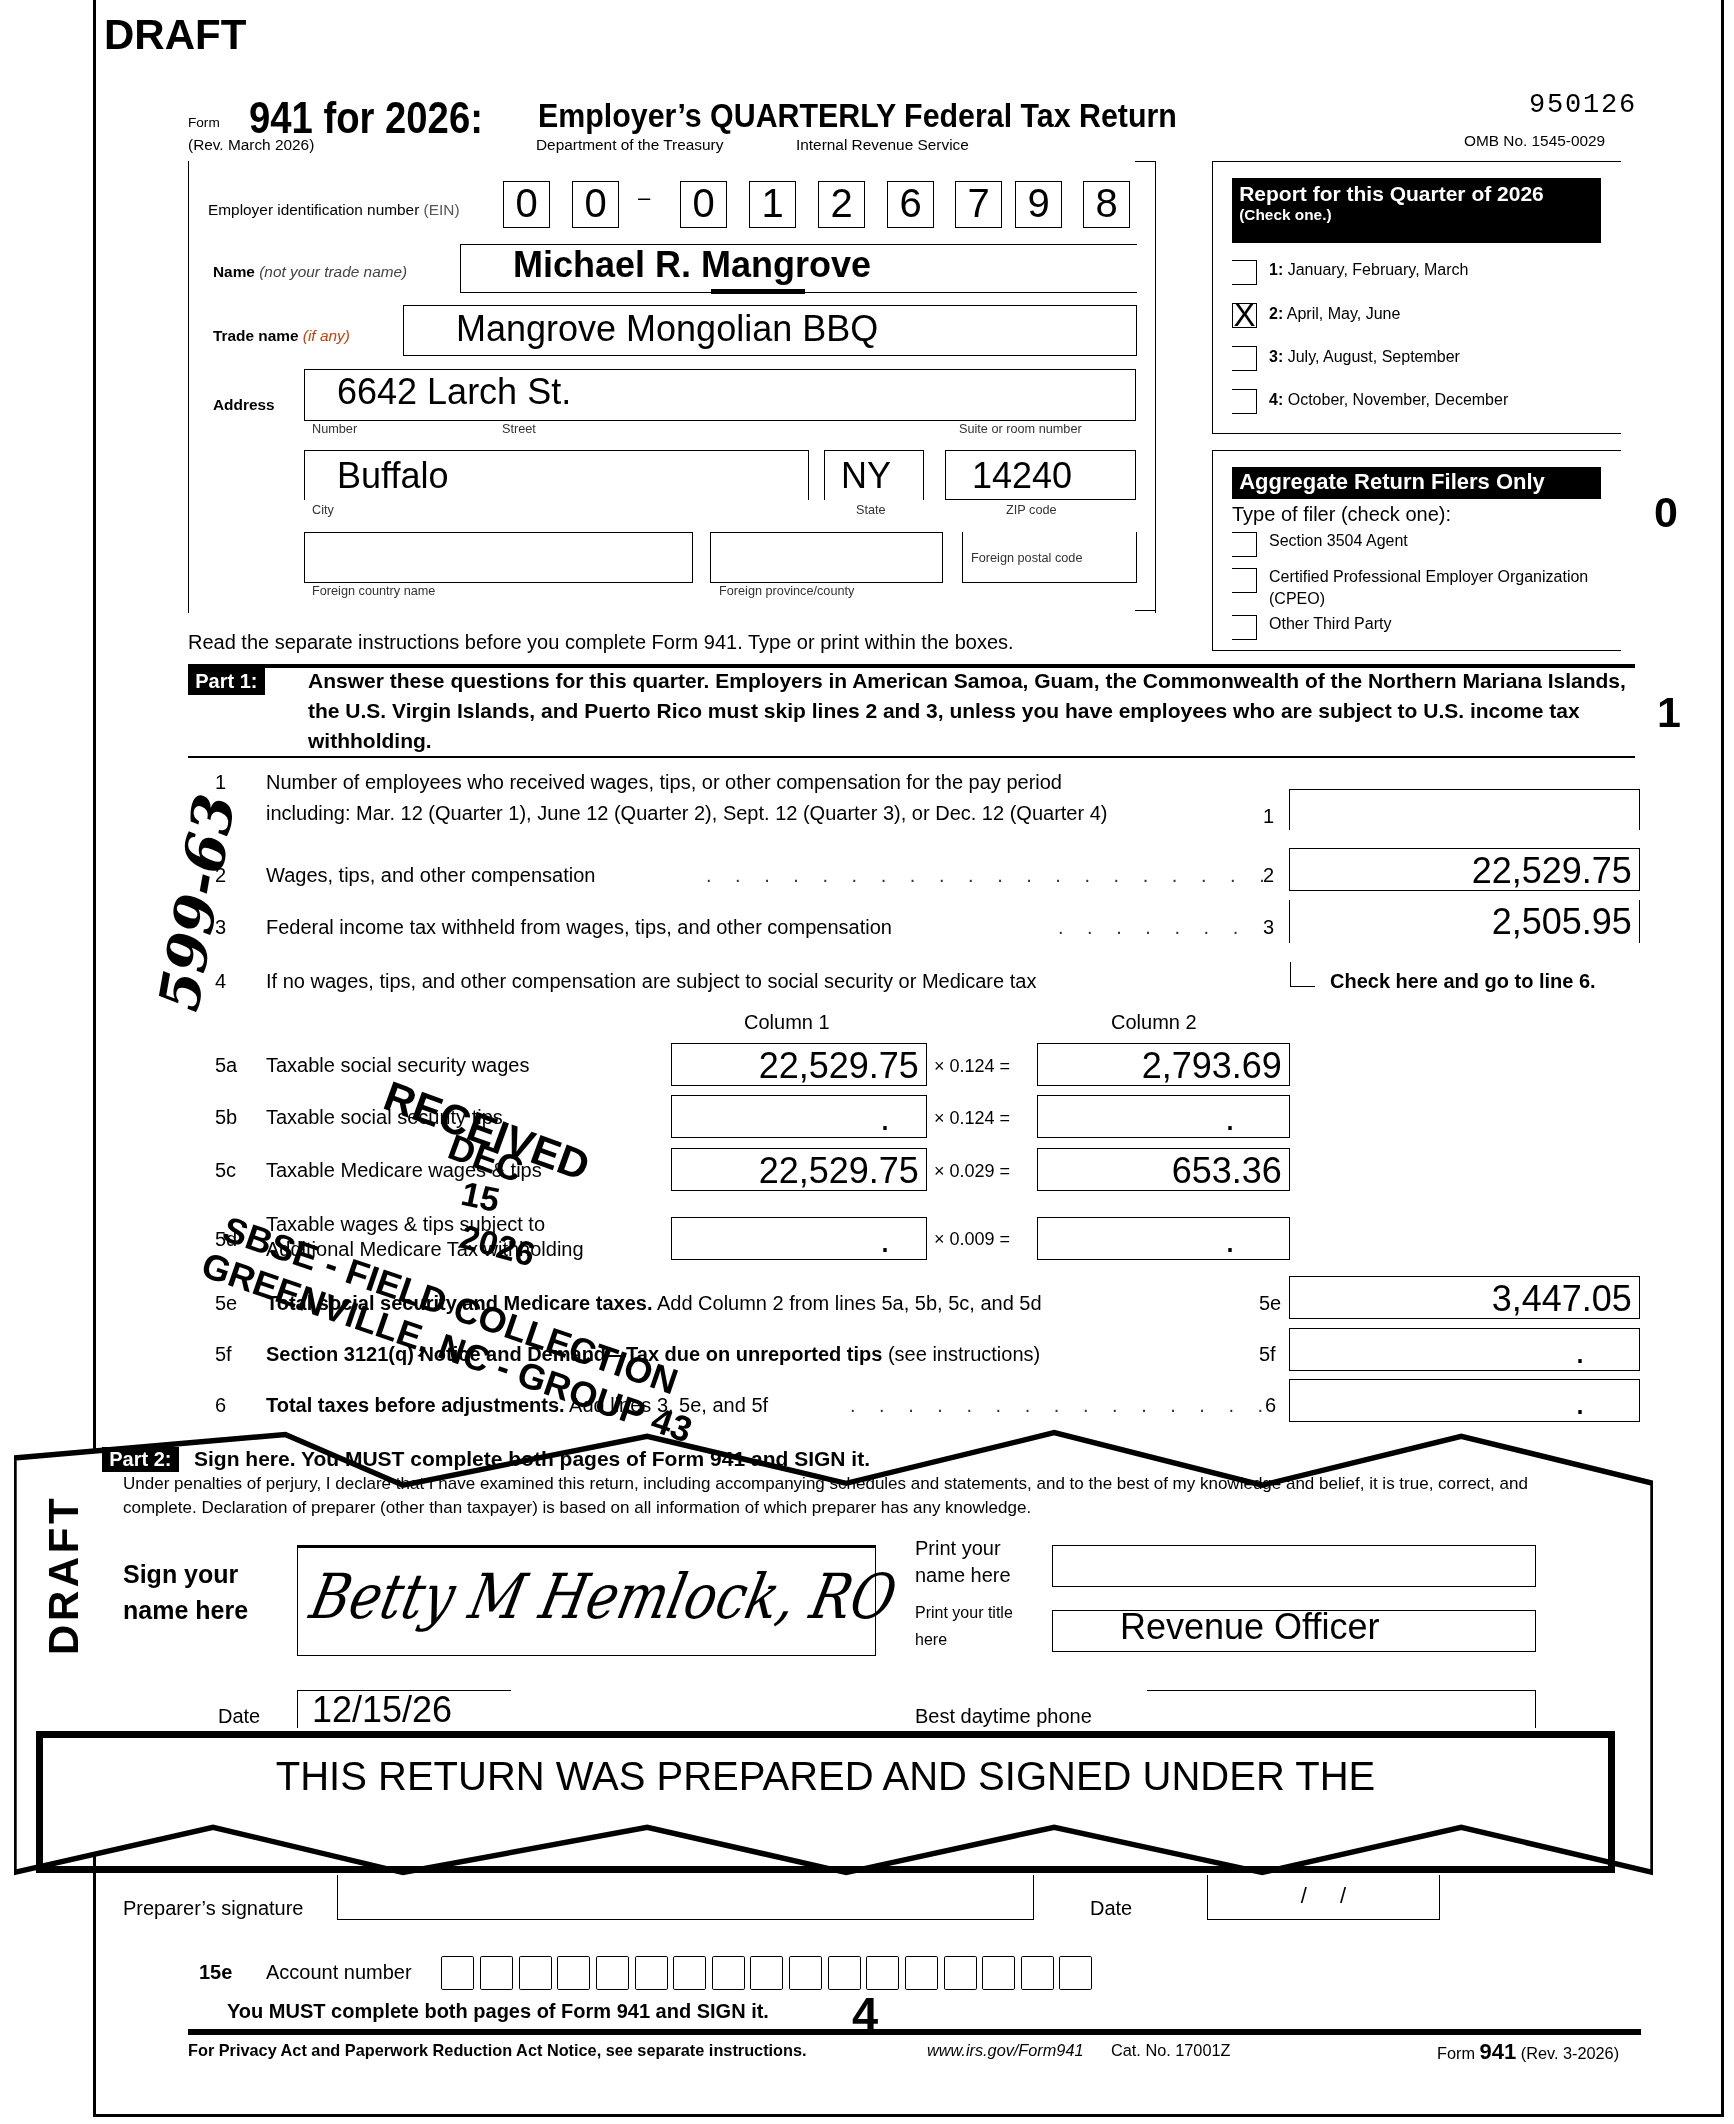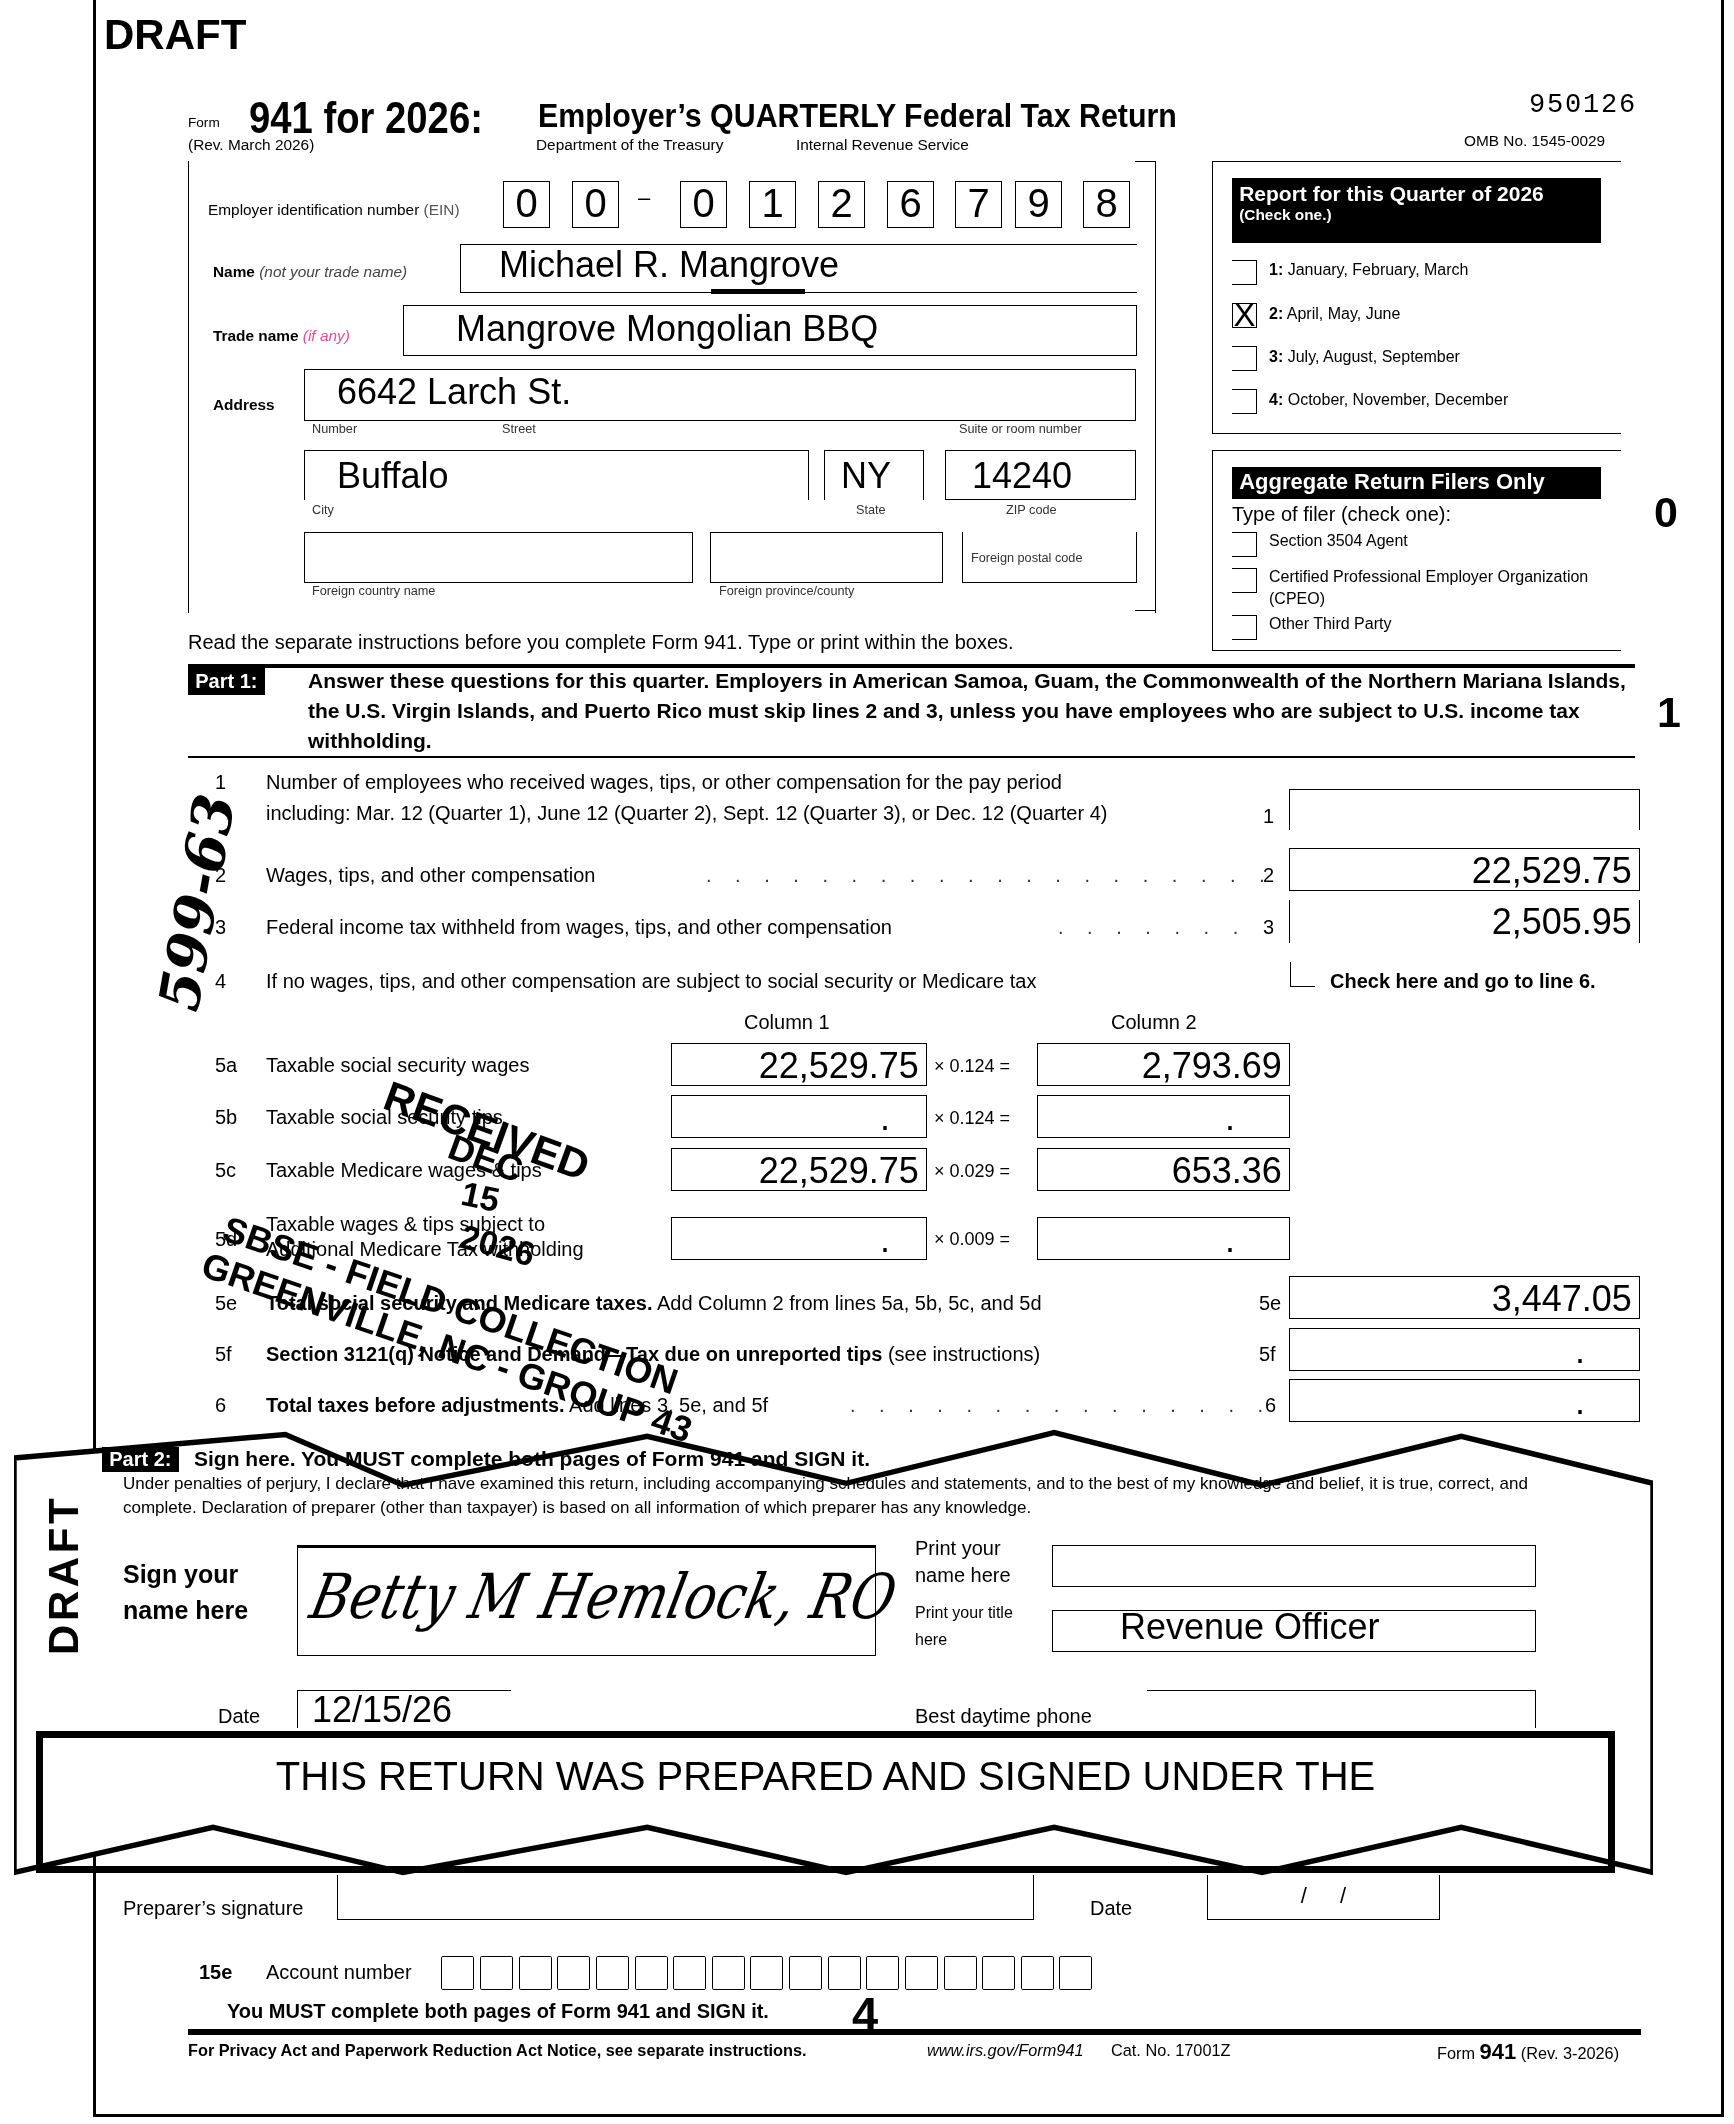--- a/index.html
+++ b/index.html
@@ -70,24 +70,24 @@
     <div class="ein-box" style="left: 818px;">2</div>
     <div class="ein-box" style="left: 887px;">6</div>
     <div class="ein-box" style="left: 955px;">7</div>
     <div class="ein-box" style="left: 1015px;">9</div>
     <div class="ein-box" style="left: 1083px;">8</div>
     <div class="abs" style="left: 638px; top: 185px; font-size: 22px;">–</div>
   </div>
 
 <div class="abs lbl" style="left:213px;top:263px;"><b>Name</b> <i style="color:#444">(not your trade name)</i></div>
 <div class="field" style="left:460px;top:244px;width:677px;height:49px;border-right:none;"></div>
-<div class="fieldval" style="left:499px;top:244px;">Michael R. Mangrove</div>
+<div class="fieldval" style="left:513px;top:244px;font-weight:bold;">Michael R. Mangrove</div>
 <div class="abs" style="left:711px;top:289px;width:94px;height:4.5px;background:#000;"></div>
 
-<div class="abs lbl" style="left:213px;top:327px;"><b>Trade name</b> <i style="color:#ec4899">(if any)</i></div>
+<div class="abs lbl" style="left:213px;top:327px;"><b>Trade name</b> <i style="color:#c2410c">(if any)</i></div>
 <div class="field" style="left:403px;top:305px;width:734px;height:51px;"></div>
 <div class="fieldval" style="left:456px;top:308px;">Mangrove Mongolian BBQ</div>
 
 <div class="abs lbl" style="left:213px;top:396px;font-weight:bold;">Address</div>
 <div class="field" style="left:304px;top:369px;width:832px;height:52px;"></div>
 <div class="fieldval" style="left:337px;top:371px;">6642 Larch St.</div>
 <div class="abs small" style="left:312px;top:422px;">Number</div>
 <div class="abs small" style="left:502px;top:422px;">Street</div>
 <div class="abs small" style="left:959px;top:422px;">Suite or room number</div>
 

